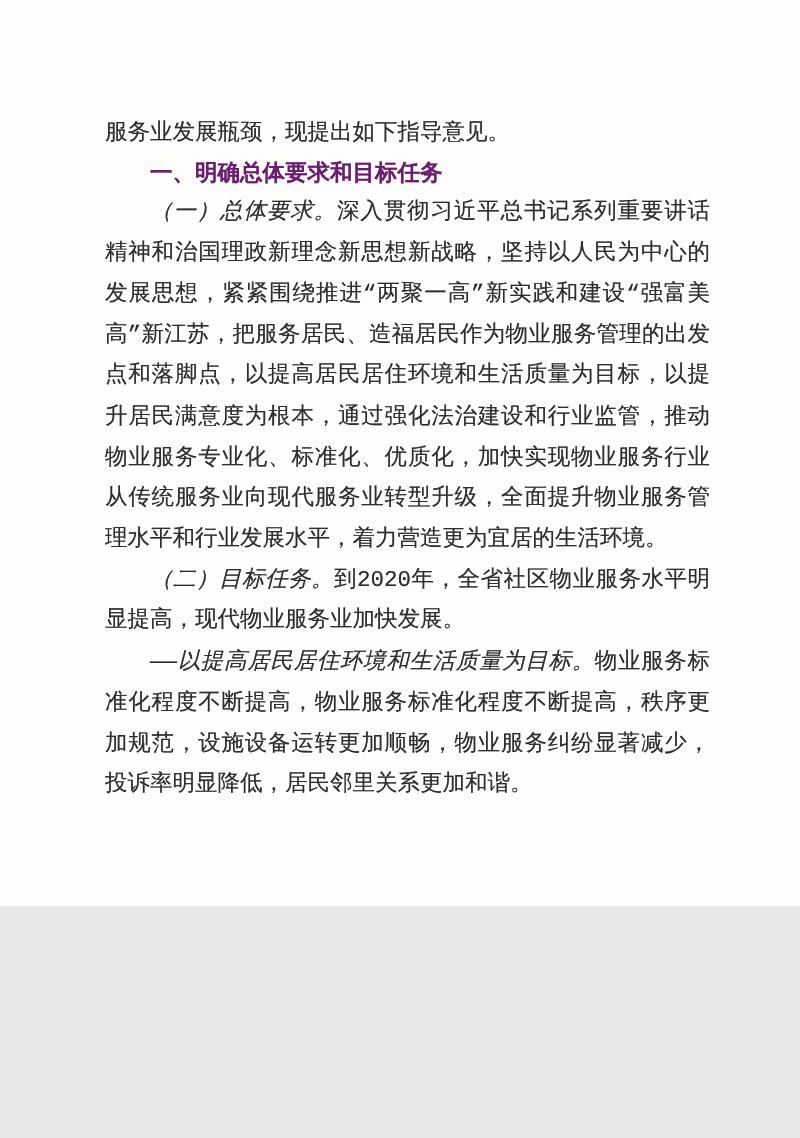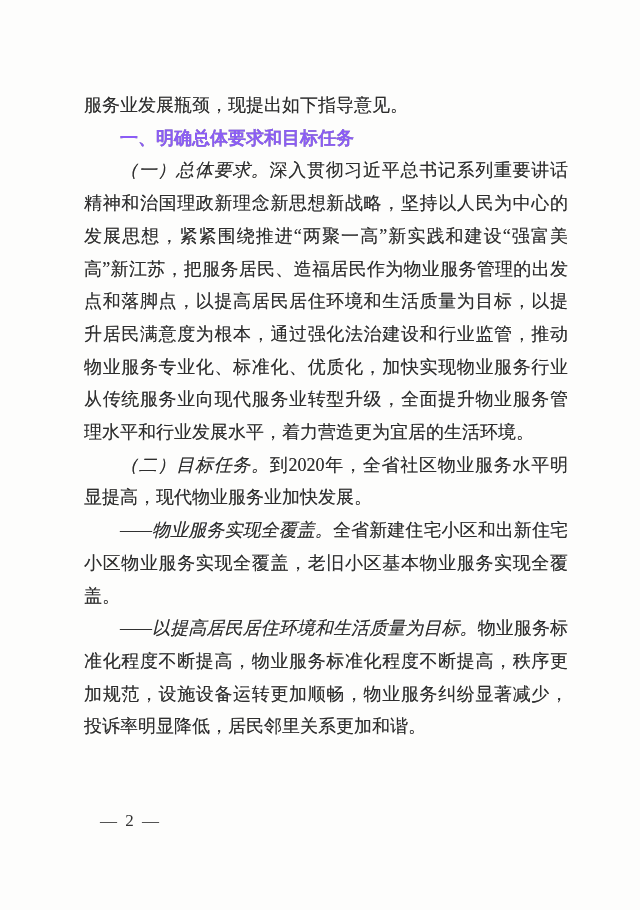--- a/index.html
+++ b/index.html
@@ -3,21 +3,21 @@
 <meta charset="utf-8">
 <style>
   html, body {
     margin: 0;
     padding: 0;
     background: #e8e8e8;
   }
   .page {
     position: relative;
     width: 640px;
-    height: 910px;
+    height: 725px;
     margin: 0 auto;
     background: #fdfdfc;
     overflow: hidden;
     font-family: "Liberation Serif", "DejaVu Serif", serif;
     color: #2e2e2e;
   }
   .doc-body {
     position: absolute;
     left: 84px;
     top: 89px;
@@ -33,25 +33,26 @@
     margin: 0;
     padding: 0;
   }
   .para.continuation {
     text-indent: 0;
   }
   .para.paragraph,
   .para.dash-item,
   .para.heading {
     text-indent: 2em;
+    font-family: Liberation Mono, monospace;
   }
   .para.heading {
     font-family: "Liberation Sans", "DejaVu Sans", sans-serif;
     font-weight: bold;
-    color: #8b5cf6;
+    color: #701a75;
   }
   .para .lead {
     font-style: italic; 
   }
   .page-number {
     position: absolute;
     left: 100px;
     top: 806px;
     font-size: 17px;
     line-height: 30px;
@@ -62,17 +63,16 @@
 </style>
 </head>
 <body>
 
 <div class="page">
   <div class="doc-body">
       <p class="para continuation"><span>服务业发展瓶颈，现提出如下指导意见。</span></p>
       <p class="para heading"><span>一、明确总体要求和目标任务</span></p>
       <p class="para paragraph"><span class="lead">（一）总体要求。</span><span>深入贯彻习近平总书记系列重要讲话精神和治国理政新理念新思想新战略，坚持以人民为中心的发展思想，紧紧围绕推进“两聚一高”新实践和建设“强富美高”新江苏，把服务居民、造福居民作为物业服务管理的出发点和落脚点，以提高居民居住环境和生活质量为目标，以提升居民满意度为根本，通过强化法治建设和行业监管，推动物业服务专业化、标准化、优质化，加快实现物业服务行业从传统服务业向现代服务业转型升级，全面提升物业服务管理水平和行业发展水平，着力营造更为宜居的生活环境。</span></p>
       <p class="para paragraph"><span class="lead">（二）目标任务。</span><span>到2020年，全省社区物业服务水平明显提高，现代物业服务业加快发展。</span></p>
-      <p class="para dash-item"><span class="lead">——物业服务实现全覆盖。</span><span>全省新建住宅小区和出新住宅小区物业服务实现全覆盖，老旧小区基本物业服务实现全覆盖。</span></p>
       <p class="para dash-item"><span class="lead">——以提高居民居住环境和生活质量为目标。</span><span>物业服务标准化程度不断提高，物业服务标准化程度不断提高，秩序更加规范，设施设备运转更加顺畅，物业服务纠纷显著减少，投诉率明显降低，居民邻里关系更加和谐。</span></p>
     </div>
   <div class="page-number">— 2 —</div>
 </div>
 
 </body></html>

